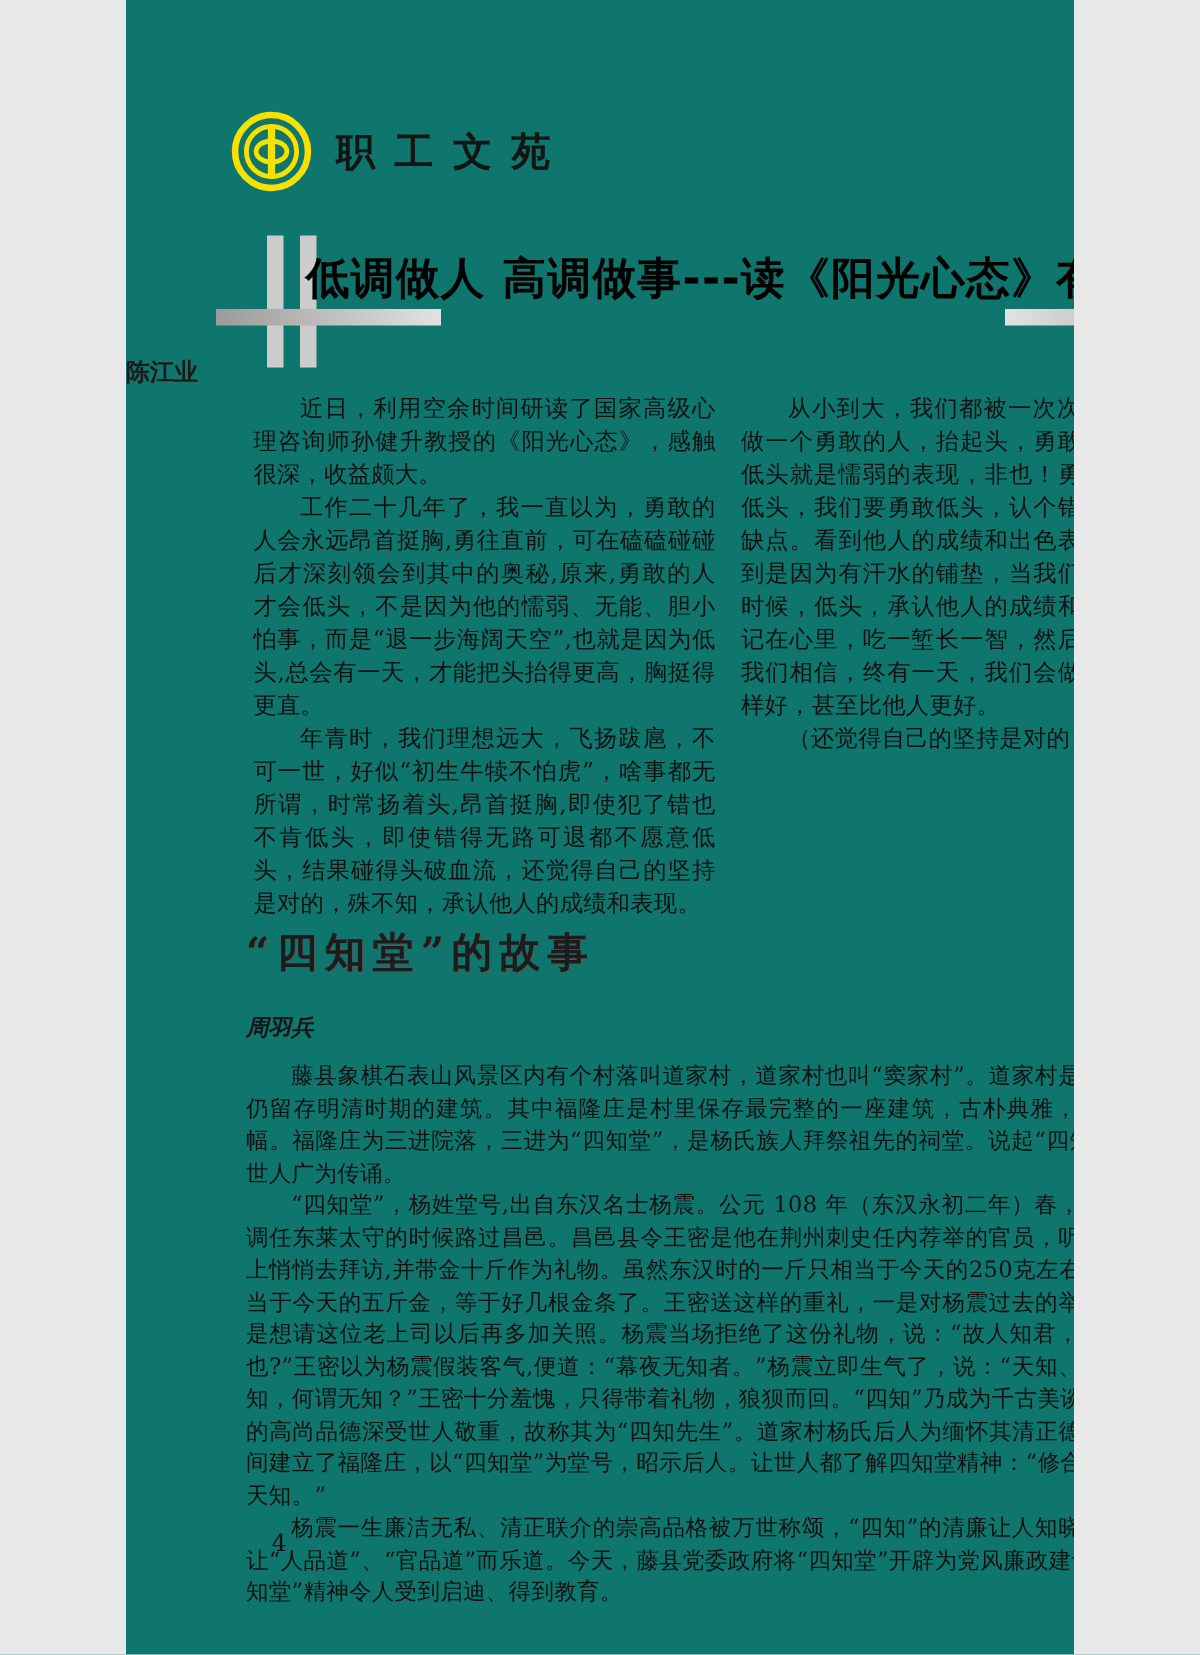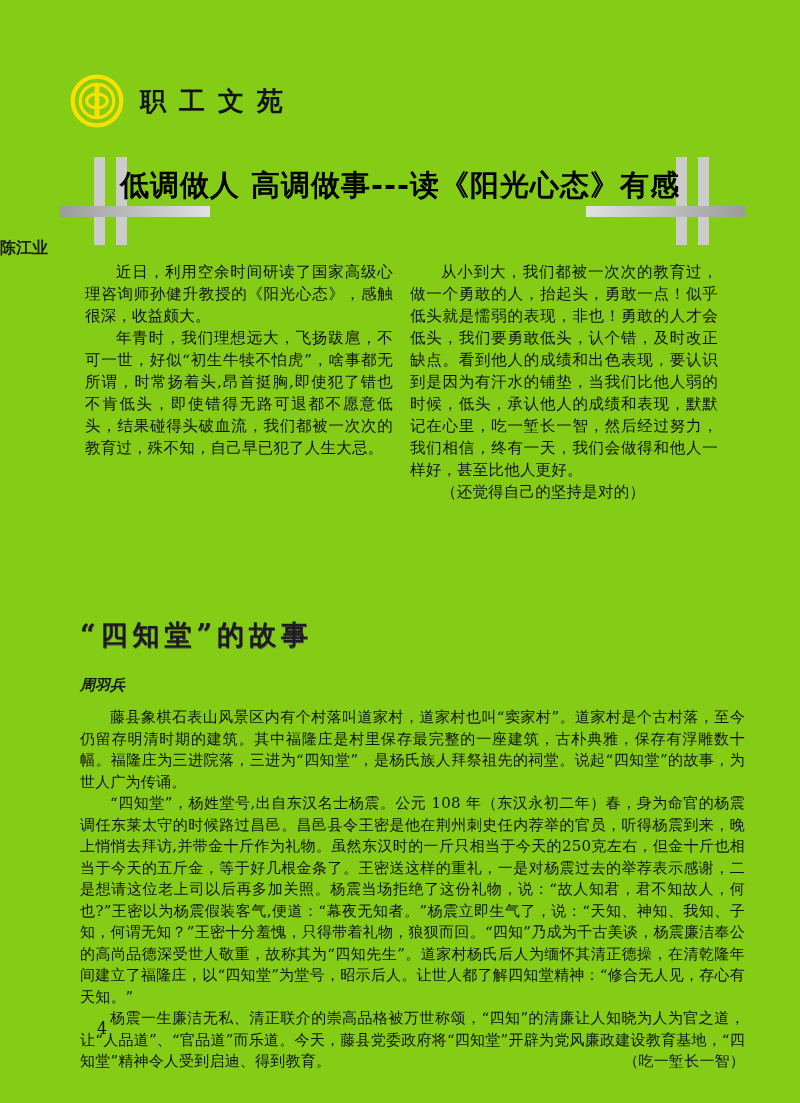--- a/index.html
+++ b/index.html
@@ -1,17 +1,17 @@
 <!DOCTYPE html>
 <html><head>
 <meta charset="utf-8">
 <style>
   html,body{margin:0;padding:0;background:#e8e8e8;}
   .page{
-    width:800px;height:1103px;position:relative;background:#84cc16;
+    width:632px;height:1103px;position:relative;background:#0f766e;
     margin:0 auto;overflow:hidden;
     font-family:"DejaVu Serif", serif;color:#111;
   }
   
   .header{position:absolute;top:74px;left:70px;display:flex;align-items:center;gap:16px;}
   .logo{width:54px;height:54px;flex:0 0 auto;}
   .section-label{
     font-family:"DejaVu Sans", sans-serif;font-weight:900;
     font-size:26px;letter-spacing:13px;color:#141414;white-space:nowrap;
   }
@@ -86,21 +86,22 @@
   <div class="deco vbar r2"></div>
   <div class="hbar left"></div>
   <div class="hbar right"></div>
 
   <h1 class="a1-title">低调做人 高调做事---读《阳光心态》有感</h1>
   <div class="a1-author">陈江业</div>
 
   <div class="a1-body">
     <div class="a1-col">
       <p>近日，利用空余时间研读了国家高级心理咨询师孙健升教授的《阳光心态》，感触很深，收益颇大。</p>
-      <p>年青时，我们理想远大，飞扬跋扈，不可一世，好似“初生牛犊不怕虎”，啥事都无所谓，时常扬着头,昂首挺胸,即使犯了错也不肯低头，即使错得无路可退都不愿意低头，结果碰得头破血流，我们都被一次次的教育过，殊不知，自己早已犯了人生大忌。</p>
+      <p>工作二十几年了，我一直以为，勇敢的人会永远昂首挺胸,勇往直前，可在磕磕碰碰后才深刻领会到其中的奥秘,原来,勇敢的人才会低头，不是因为他的懦弱、无能、胆小怕事，而是“退一步海阔天空”,也就是因为低头,总会有一天，才能把头抬得更高，胸挺得更直。</p>
+      <p>年青时，我们理想远大，飞扬跋扈，不可一世，好似“初生牛犊不怕虎”，啥事都无所谓，时常扬着头,昂首挺胸,即使犯了错也不肯低头，即使错得无路可退都不愿意低头，结果碰得头破血流，还觉得自己的坚持是对的，殊不知，承认他人的成绩和表现。</p>
     </div>
     <div class="a1-col">
       <p>从小到大，我们都被一次次的教育过，做一个勇敢的人，抬起头，勇敢一点！似乎低头就是懦弱的表现，非也！勇敢的人才会低头，我们要勇敢低头，认个错，及时改正缺点。看到他人的成绩和出色表现，要认识到是因为有汗水的铺垫，当我们比他人弱的时候，低头，承认他人的成绩和表现，默默记在心里，吃一堑长一智，然后经过努力，我们相信，终有一天，我们会做得和他人一样好，甚至比他人更好。</p>
       <p class="a1-attribution">（还觉得自己的坚持是对的）</p>
     </div>
   </div>
 
   <div class="a2">
     <h2 class="a2-title">“四知堂”的故事</h2>
     <div class="a2-author">周羽兵</div>

